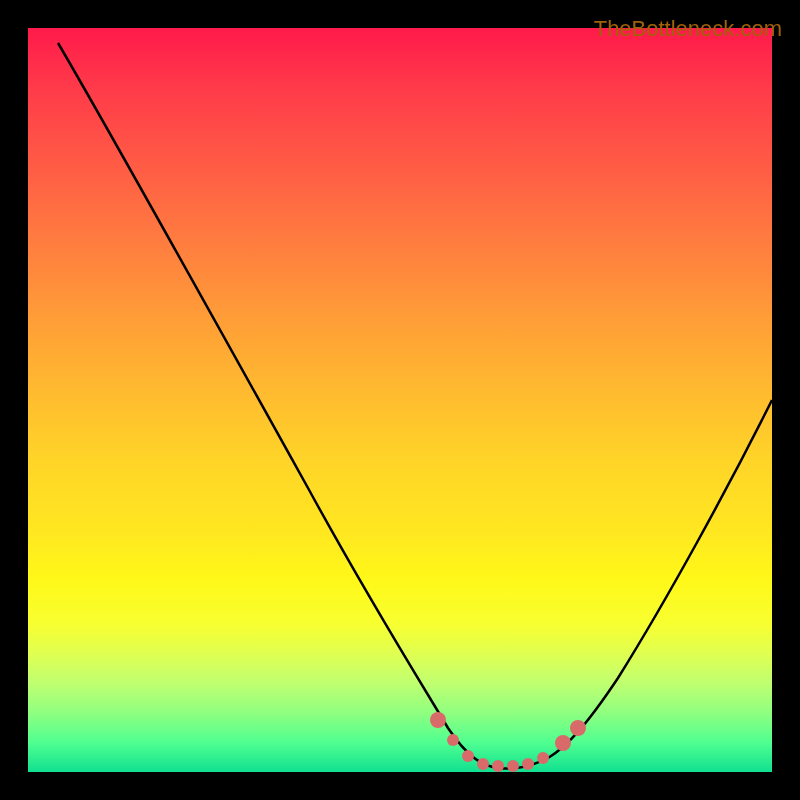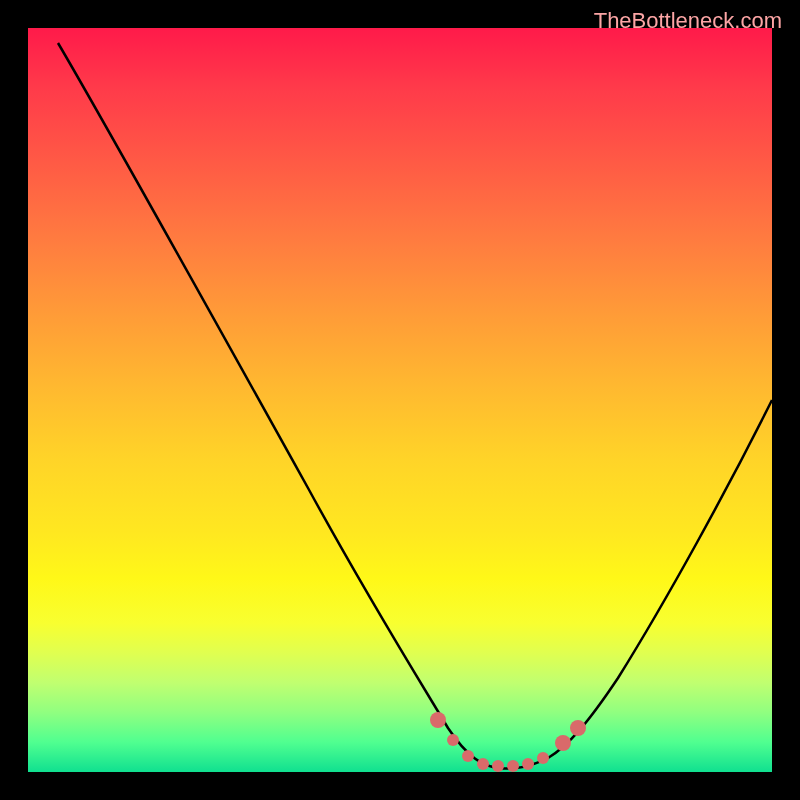--- a/index.html
+++ b/index.html
@@ -5,23 +5,23 @@
   * { margin: 0; padding: 0; box-sizing: border-box; }
   body {
     width: 800px;
     height: 800px;
     background: #000;
     position: relative;
     font-family: Arial, sans-serif;
   }
   .watermark {
     position: absolute;
-    top: 8px;
+    top: 16px;
     right: 18px;
-    color: #fca5a5;
+    color: #a16207;
     font-size: 22px;
     font-weight: 500;
     z-index: 10;
   }
   .plot-area {
     position: absolute;
     left: 28px;
     top: 28px;
     width: 744px;
     height: 744px;

